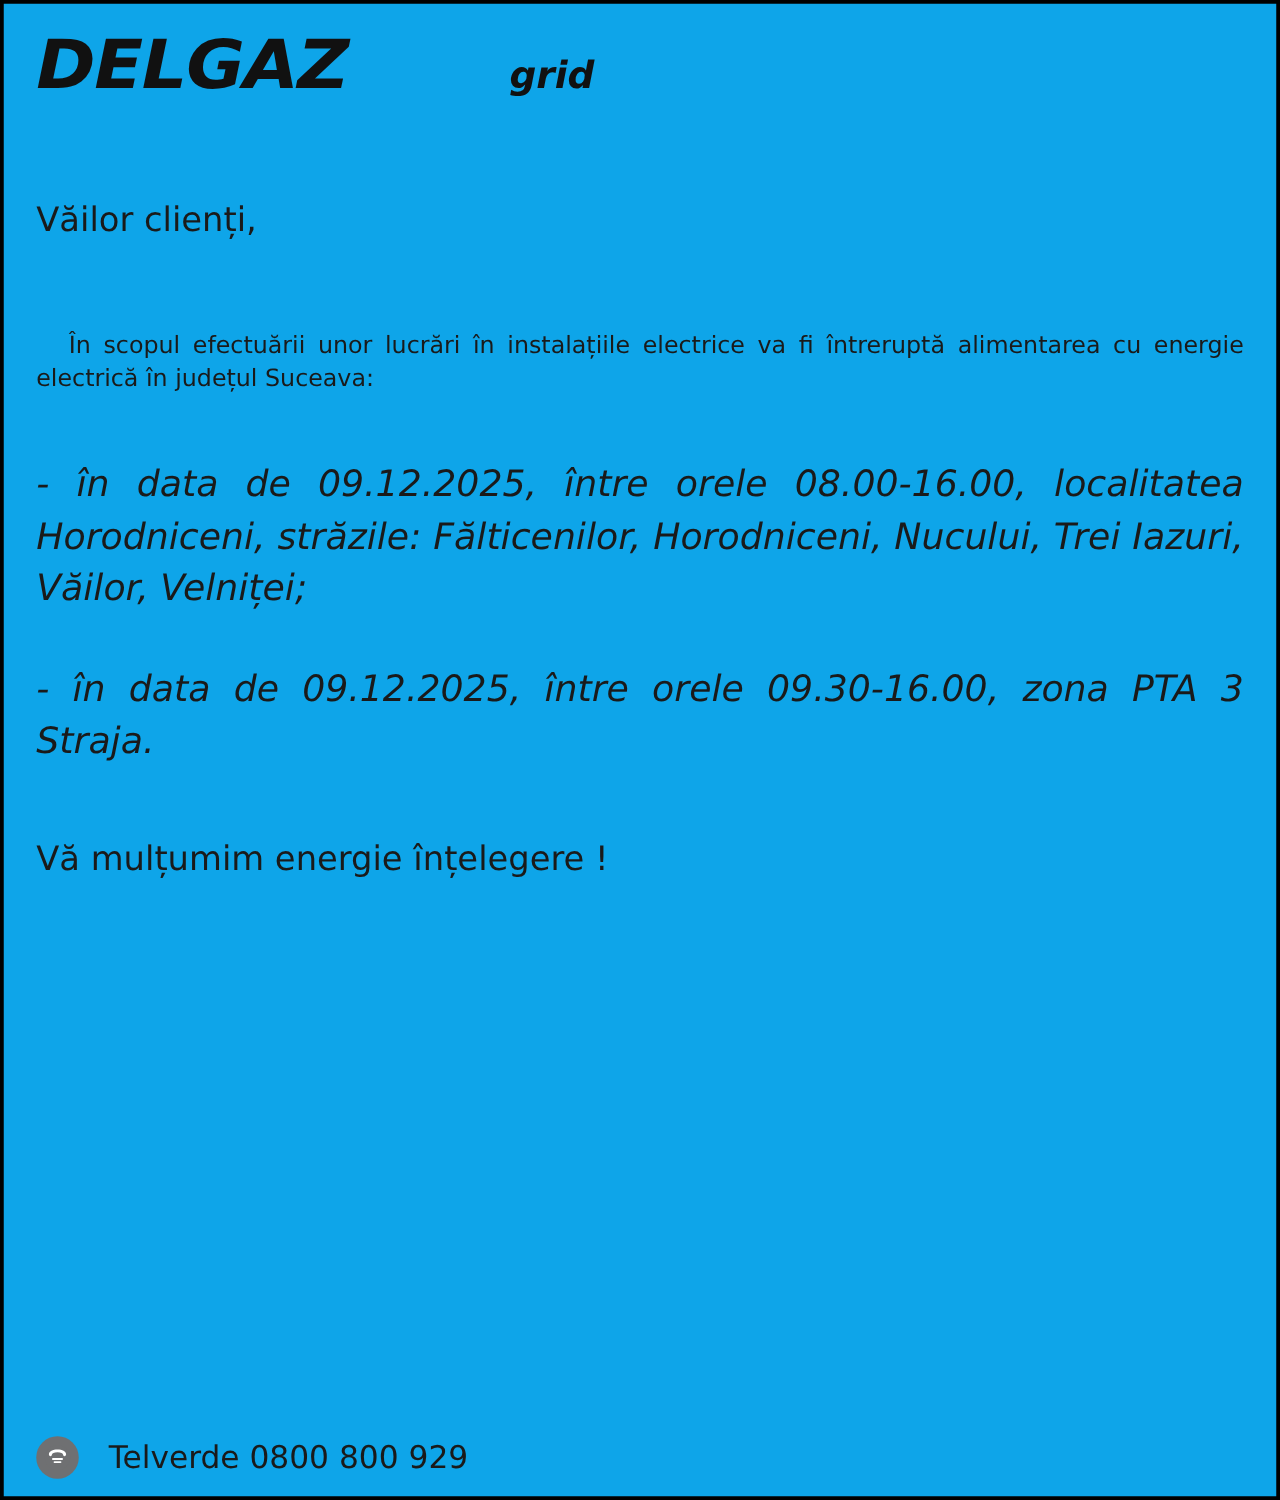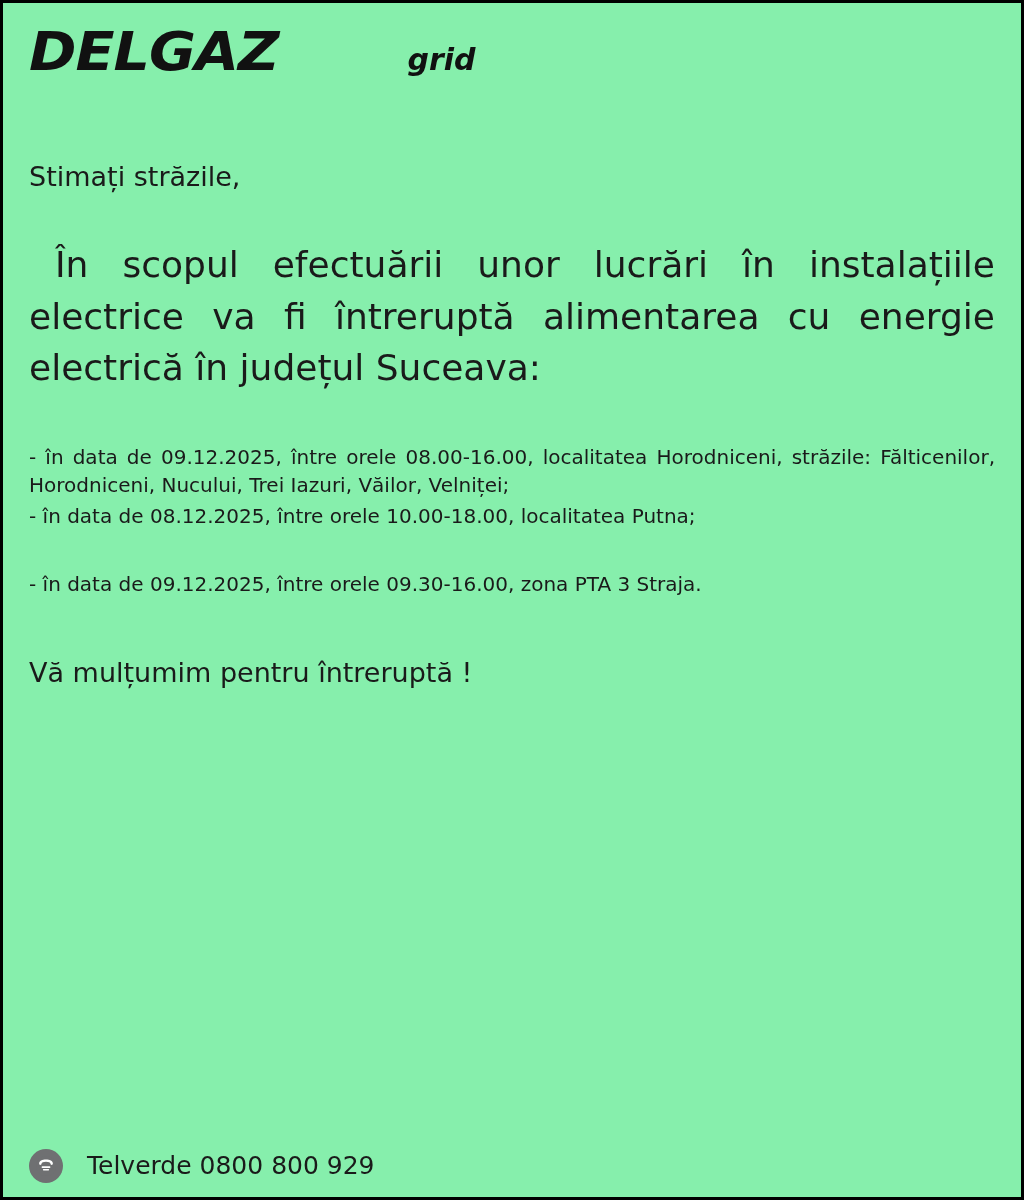--- a/index.html
+++ b/index.html
@@ -12,21 +12,21 @@
     height: 1200px;
     font-family: "DejaVu Sans", sans-serif;
     color: #1a1a1a;
     overflow: hidden;
   }
   .page {
     position: relative;
     width: 1024px;
     height: 1200px;
     box-sizing: border-box;
-    background: #86efac;
+    background: #0ea5e9;
     border: 3px solid #000000;
   }
   .inner {
     position: absolute;
     left: 0;
     top: 0;
     right: 0;
     bottom: 0;
     padding: 22px 26px 10px 26px;
     box-sizing: border-box;
@@ -62,36 +62,37 @@
   }
 
   
   .greeting {
     font-size: 27px;
     line-height: 1.35;
     margin-top: 26px;
     margin-bottom: 0;
   }
   .intro {
-    font-size: 36px;
+    font-size: 19px;
     line-height: 1.42;
     text-align: justify;
     text-justify: inter-word;
-    margin-top: 44px;
+    margin-top: 68px;
     text-indent: 26px;
   }
   .list {
     margin-top: 50px;
   }
   .list-item {
-    font-size: 20px;
+    font-size: 29px;
     line-height: 1.42;
     text-align: justify;
     text-justify: inter-word;
     margin: 0 0 2px 0;
+    font-style: italic;
   }
   .list-item:last-child {
     text-align: justify;
     margin-top: 40px;
   }
   .thanks {
     font-size: 27px;
     line-height: 1.4;
     margin-top: 56px;
   }
@@ -135,31 +136,30 @@
 <body>
 
 <div class="page">
   <div class="inner">
 
     <div class="logo-block">
       <div class="logo-wordmark">DELGAZ</div>
       <div class="logo-sub">grid</div>
     </div>
 
-    <p class="greeting">Stimați străzile,</p>
+    <p class="greeting">Văilor clienți,</p>
 
     <p class="intro">În scopul efectuării unor lucrări în instalațiile electrice va fi întreruptă alimentarea cu energie electrică în județul Suceava:</p>
 
     <div class="list">
       <p class="list-item">- în data de 09.12.2025, între orele 08.00-16.00, localitatea Horodniceni, străzile: Fălticenilor, Horodniceni, Nucului, Trei Iazuri, Văilor, Velniței;</p>
-      <p class="list-item">- în data de 08.12.2025, între orele 10.00-18.00, localitatea Putna;</p>
       <p class="list-item">- în data de 09.12.2025, între orele 09.30-16.00, zona PTA 3 Straja.</p>
     </div>
 
-    <p class="thanks">Vă mulțumim pentru întreruptă !</p>
+    <p class="thanks">Vă mulțumim energie înțelegere !</p>
 
   </div>
 
   <div class="footer">
     <div class="phone-row">
       <span class="phone-icon">
         <svg width="22" height="22" viewBox="0 0 24 24" aria-hidden="true">
           <circle cx="12" cy="12" r="11" fill="#6f7072"></circle>
           <path d="M4.5 9.2c0-2.6 3.4-4.2 7.5-4.2s7.5 1.6 7.5 4.2c0 1-.5 1.6-1.3 1.6-.8 0-1.3-.5-1.3-1.2 0-1.4-2-2.2-4.9-2.2s-4.9.8-4.9 2.2c0 .7-.5 1.2-1.3 1.2-.8 0-1.3-.6-1.3-1.6z" fill="#ffffff"></path>
           <rect x="7.2" y="12.4" width="9.6" height="1.7" rx="0.8" fill="#ffffff"></rect>

